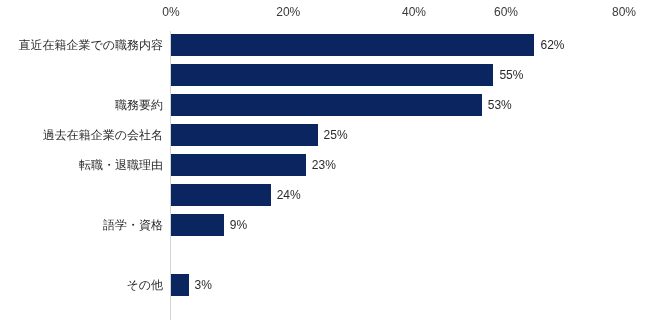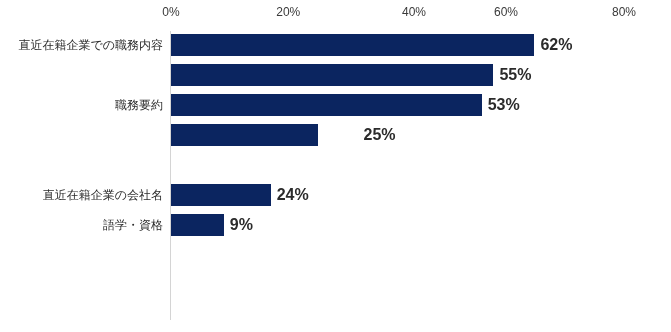--- a/index.html
+++ b/index.html
@@ -69,24 +69,23 @@
     left: 171px;
     top: 50%;
     transform: translateY(-50%);
     height: 22px;
     background: #0b2560;
   }
   .bar-value {
     position: absolute;
     top: 50%;
     transform: translateY(-50%);
-    font-size: 16px;
+    font-size: 12px;
     color: #2b2b2b;
     white-space: nowrap;
-    font-weight: bold;
   }
 </style>
 </head>
 <body>
 
 <div id="chart-root" style="background: rgb(255, 255, 255);">
 
   <div id="x-axis">
     <span class="x-tick-label" style="left: 171px;">0%</span>
     <span class="x-tick-label" style="left: 288.25px;">20%</span>
@@ -109,33 +108,43 @@
       <span class="bar-value" style="left: 499.438px;">55%</span>
     </div>
 
     <div class="bar-row" style="top: 64px;">
       <span class="cat-label">職務要約</span>
       <div class="bar" style="width: 310.712px; background: rgb(11, 37, 96);"></div>
       <span class="bar-value" style="left: 487.712px;">53%</span>
     </div>
 
     <div class="bar-row" style="top: 94px;">
+      <span class="cat-label">過去在籍企業の会社名</span>
       <div class="bar" style="width: 146.562px; background: rgb(11, 37, 96);"></div>
-      <span class="bar-value" style="left: 323.562px; margin-left: 40px;">25%</span>
+      <span class="bar-value" style="left: 323.562px;">25%</span>
     </div>
 
+    <div class="bar-row" style="top: 124px;">
+      <span class="cat-label">転職・退職理由</span>
+      <div class="bar" style="width: 134.838px; background: rgb(11, 37, 96);"></div>
+      <span class="bar-value" style="left: 311.837px;">23%</span>
+    </div>
 
     <div class="bar-row" style="top: 154px;">
-      <span class="cat-label">直近在籍企業の会社名</span>
       <div class="bar" style="width: 99.6625px; background: rgb(11, 37, 96);"></div>
       <span class="bar-value" style="left: 276.663px;">24%</span>
     </div>
 
     <div class="bar-row" style="top: 184px;">
       <span class="cat-label">語学・資格</span>
       <div class="bar" style="width: 52.7625px; background: rgb(11, 37, 96);"></div>
       <span class="bar-value" style="left: 229.762px;">9%</span>
     </div>
 
 
+    <div class="bar-row" style="top: 244px;">
+      <span class="cat-label">その他</span>
+      <div class="bar" style="width: 17.5875px; background: rgb(11, 37, 96);"></div>
+      <span class="bar-value" style="left: 194.588px;">3%</span>
+    </div>
   </div>
 
 </div>
 
 </body></html>

